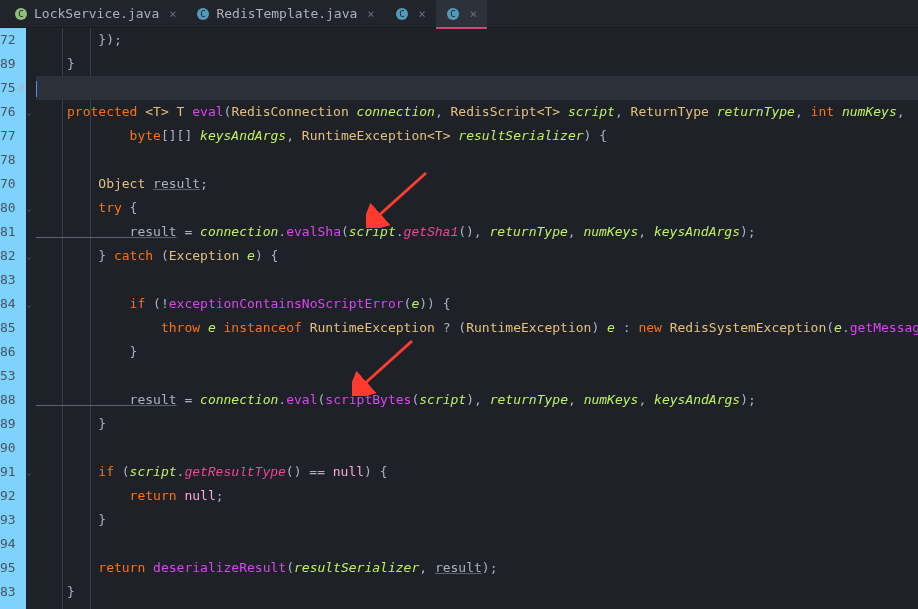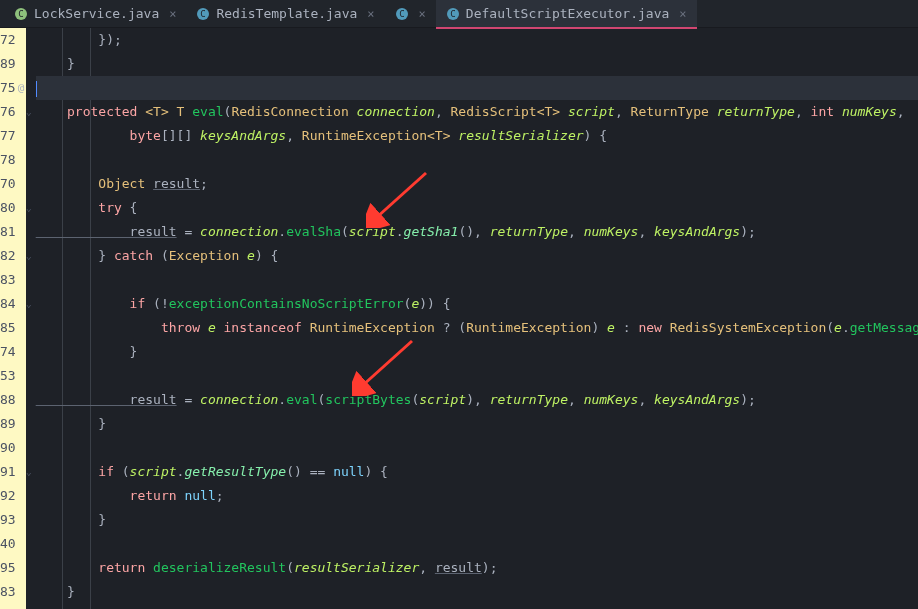--- a/index.html
+++ b/index.html
@@ -54,21 +54,21 @@
     color: #6b7280;
     font-size: 12px;
     margin-left: 4px;
   }
   .editor {
     display: flex;
     height: calc(100% - 28px);
   }
   .gutter {
     width: 50px;
-    background: #fef9c3;
+    background: #7dd3fc;
     text-align: right;
     padding-right: 10px;
     color: #4b5263;
     user-select: none;
   }
   .gutter-line {
     height: 24px;
     line-height: 24px;
   }
   .fold-col {
@@ -96,27 +96,27 @@
   .code-line.current {
     background: #2c313a;
   }
   .indent-guide {
     position: absolute;
     width: 1px;
     background: #3b4048;
     top: 0;
     bottom: 0;
   }
-  .kw { color: #fca5a5; }
+  .kw { color: #f97316; }
   .type { color: #e5c07b; }
-  .method { color: #22c55e; }
-  .method-i { color: #86efac; font-style: italic; }
+  .method { color: #d946ef; }
+  .method-i { color: #ec4899; font-style: italic; font-family: Liberation Mono, monospace; }
   .param { font-style: italic; color: #bef264; }
   .punct { color: #abb2bf; }
-  .null { color: #7dd3fc; }
+  .null { color: #f9a8d4; }
   .underline { text-decoration: underline; text-decoration-color: #5c6370; text-align: center; }
   .arrow {
     position: absolute;
     pointer-events: none;
   }
   .arrow svg { display: block; }
   .cursor {
     display: inline-block;
     width: 1px;
     height: 16px;
@@ -163,49 +163,48 @@
       </span>
     <span class="tab-close">×</span>
   </div>
   <div class="tab active">
     <span class="tab-icon">
         <svg width="14" height="14">
           <circle cx="7" cy="7" r="6" fill="#519aba"></circle>
           <text x="7" y="10" text-anchor="middle" font-size="9" fill="#1e2127">C</text>
         </svg>
       </span>
-    <span>DefaultScriptExecutor.java</span>
     <span class="tab-close">×</span>
   </div>
 </div>
 
 <div class="editor">
   <div class="gutter">
     <div class="gutter-line">72</div>
     <div class="gutter-line">89</div>
     <div class="gutter-line">75</div>
     <div class="gutter-line">76</div>
     <div class="gutter-line">77</div>
     <div class="gutter-line">78</div>
     <div class="gutter-line">70</div>
     <div class="gutter-line">80</div>
     <div class="gutter-line">81</div>
     <div class="gutter-line">82</div>
     <div class="gutter-line">83</div>
     <div class="gutter-line">84</div>
     <div class="gutter-line">85</div>
-    <div class="gutter-line">74</div>
+    <div class="gutter-line">86</div>
     <div class="gutter-line">53</div>
     <div class="gutter-line">88</div>
     <div class="gutter-line">89</div>
     <div class="gutter-line">90</div>
     <div class="gutter-line">91</div>
     <div class="gutter-line">92</div>
     <div class="gutter-line">93</div>
-    <div class="gutter-line">40</div>
+    <div class="gutter-line">94</div>
     <div class="gutter-line">95</div>
     <div class="gutter-line">83</div>
     <div class="gutter-line">97</div>
   </div>
   <div class="fold-col">
     <div class="fold-mark"></div>
     <div class="fold-mark"></div>
     <div class="fold-mark"></div>
     <div class="fold-mark">⌄</div>
     <div class="fold-mark"></div>

